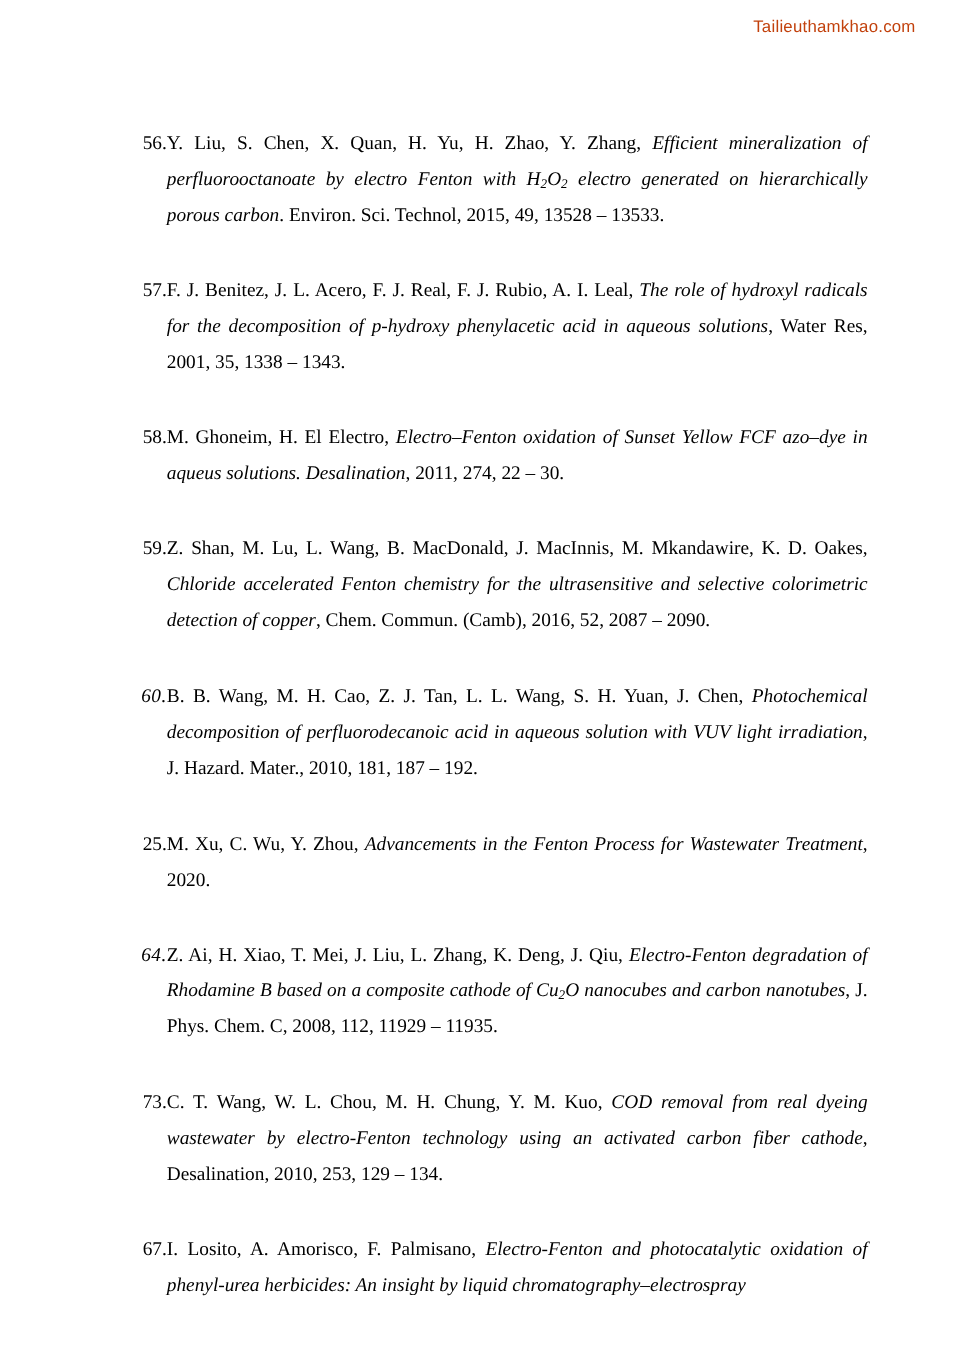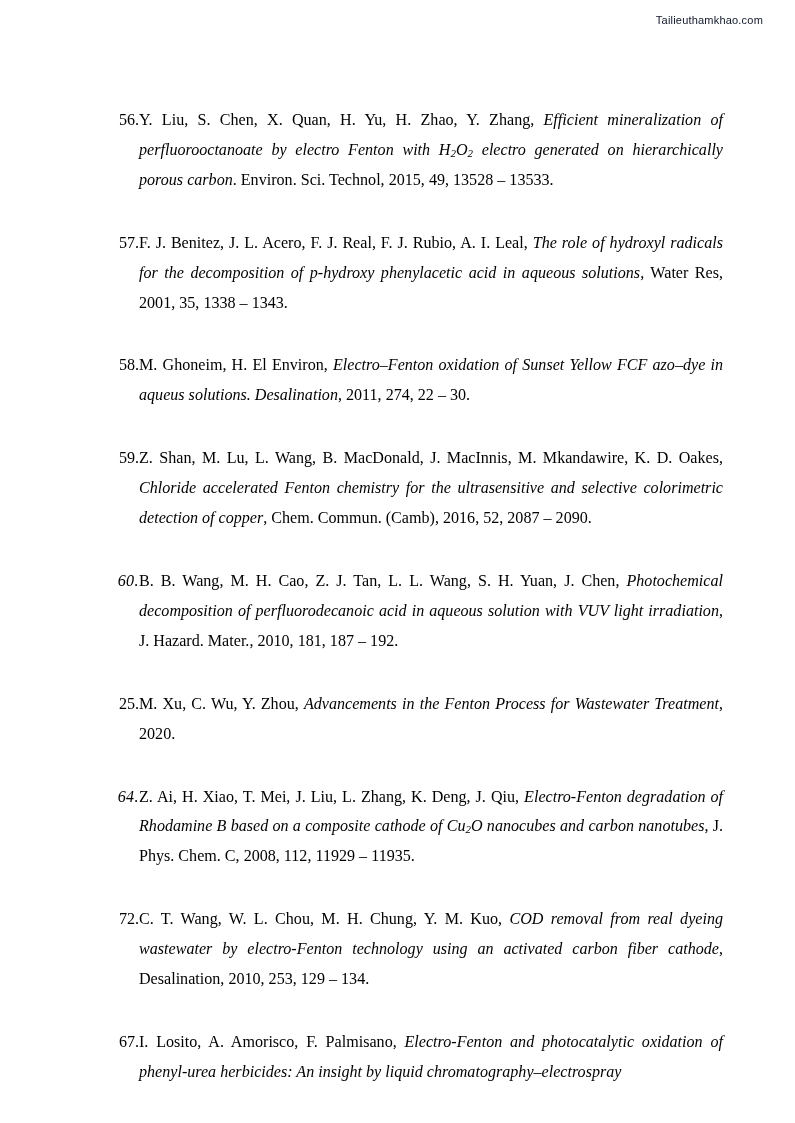--- a/index.html
+++ b/index.html
@@ -14,23 +14,23 @@
     background: #ffffff;
     overflow: hidden;
     font-family: "Liberation Serif", "DejaVu Serif", serif;
     color: #000000;
   }
   .watermark {
     position: absolute;
     top: 14px;
     right: 32px;
     font-family: "Liberation Sans", "DejaVu Sans", sans-serif;
-    font-size: 11px;
+    font-size: 14px;
     letter-spacing: 0.2px;
-    color: #0f172a;
+    color: #c2410c;
     white-space: nowrap;
     user-select: none;
   }
   .refs {
     position: absolute;
     left: 113px;
     top: 72px;
     width: 610px;
   }
   .ref {
@@ -82,21 +82,21 @@
       <span class="ref-body"><span>Y. Liu, S. Chen, X. Quan, H. Yu, H. Zhao, Y. Zhang, </span><i><span>Efficient mineralization of perfluorooctanoate by electro Fenton with H</span><sub>2</sub><span>O</span><sub>2</sub><span> electro generated on hierarchically porous carbon</span></i><span>. Environ. Sci. Technol, 2015,  49, 13528 – 13533.</span></span>
     </div>
 
     <div class="ref">
       <span class="num">57.</span>
       <span class="ref-body"><span>F. J. Benitez, J. L. Acero, F. J. Real, F. J. Rubio, A. I. Leal, </span><i>The role of hydroxyl radicals for the decomposition of p-hydroxy phenylacetic acid in aqueous solutions</i><span>, Water Res, 2001, 35, 1338 – 1343.</span></span>
     </div>
 
     <div class="ref">
       <span class="num">58.</span>
-      <span class="ref-body"><span>M. Ghoneim, H. El Environ, </span><i>Electro–Fenton oxidation of Sunset Yellow FCF azo–dye in aqueus solutions. Desalination</i><span>, 2011, 274, 22 – 30.</span></span>
+      <span class="ref-body"><span>M. Ghoneim, H. El Electro, </span><i>Electro–Fenton oxidation of Sunset Yellow FCF azo–dye in aqueus solutions. Desalination</i><span>, 2011, 274, 22 – 30.</span></span>
     </div>
 
     <div class="ref">
       <span class="num">59.</span>
       <span class="ref-body"><span>Z. Shan, M. Lu, L. Wang, B. MacDonald, J. MacInnis, M. Mkandawire, K. D. Oakes, </span><i>Chloride accelerated Fenton chemistry for the ultrasensitive and selective colorimetric detection of copper</i><span>, Chem. Commun. (Camb), 2016, 52, 2087 – 2090.</span></span>
     </div>
 
     <div class="ref wide">
       <span class="num">60.</span>
       <span class="ref-body"><span>B. B. Wang, M. H. Cao, Z. J. Tan, L. L. Wang, S. H. Yuan, J. Chen, </span><i>Photochemical decomposition of perfluorodecanoic acid in aqueous solution with VUV light irradiation</i><span>, J. Hazard. Mater., 2010, 181, 187 – 192.</span></span>
@@ -108,21 +108,21 @@
       <span class="ref-body"><span>M. Xu, C. Wu, Y. Zhou, </span><i>Advancements in the Fenton Process for Wastewater Treatment</i><span>, 2020.</span></span>
     </div>
 
 
     <div class="ref wide">
       <span class="num">64.</span>
       <span class="ref-body"><span>Z. Ai, H. Xiao, T. Mei, J. Liu, L. Zhang, K. Deng, J. Qiu, </span><i><span>Electro-Fenton degradation of Rhodamine B based on a composite cathode of Cu</span><sub>2</sub><span>O nanocubes and carbon nanotubes</span></i><span>, J. Phys. Chem. C, 2008, 112, 11929 – 11935.</span></span>
     </div>
 
     <div class="ref">
-      <span class="num">72.</span>
+      <span class="num">73.</span>
       <span class="ref-body"><span>C. T. Wang, W. L. Chou, M. H. Chung, Y. M. Kuo, </span><i>COD removal from real dyeing wastewater by electro-Fenton technology using an activated carbon fiber cathode</i><span>, Desalination, 2010, 253, 129 – 134.</span></span>
     </div>
 
 
     <div class="ref">
       <span class="num">67.</span>
       <span class="ref-body"><span>I. Losito, A. Amorisco, F. Palmisano, </span><i>Electro-Fenton and photocatalytic oxidation of phenyl-urea herbicides: An insight by liquid chromatography–electrospray</i><span></span></span>
     </div>
 
   </div>

